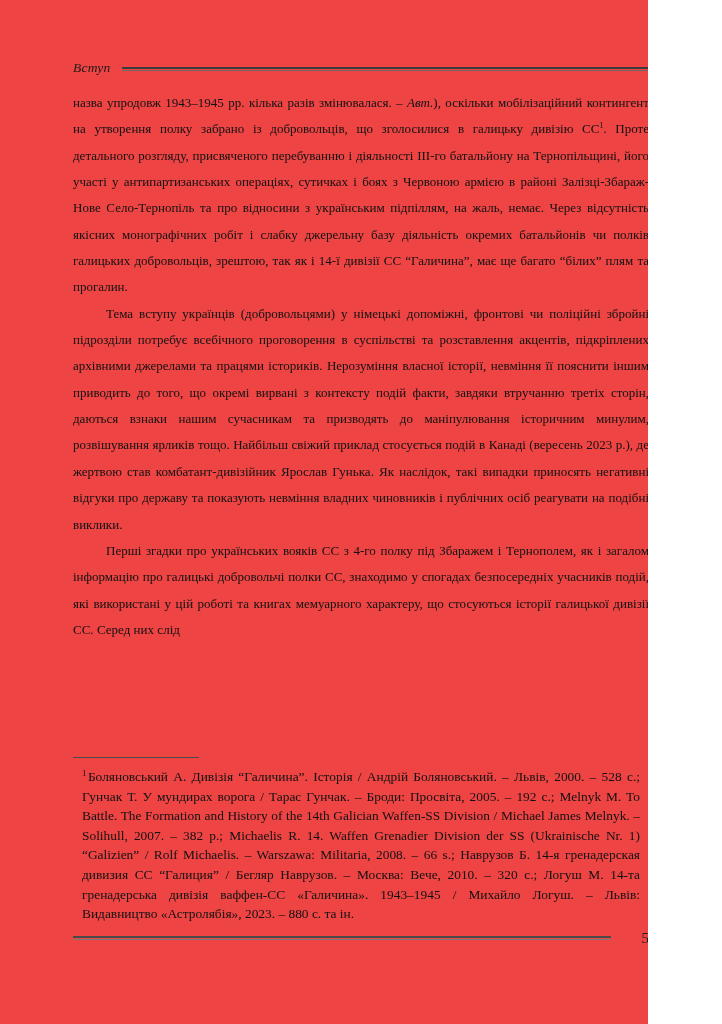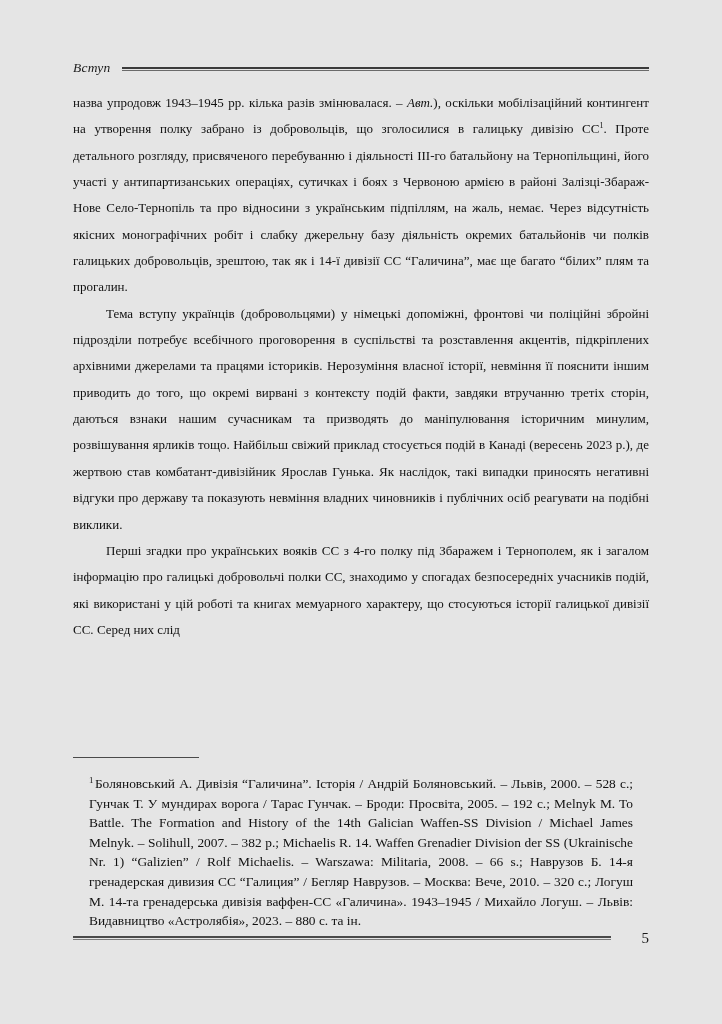--- a/index.html
+++ b/index.html
@@ -6,23 +6,23 @@
     margin: 0;
     padding: 0;
     background: #ffffff;
   }
   body {
     font-family: "Liberation Serif", "DejaVu Serif", serif;
     color: #111111;
   }
   .page {
     position: relative;
-    width: 722px;
+    width: 648px;
     height: 1024px;
-    background: #e5e5e5;
+    background: #ef4444;
     overflow: hidden;
     box-sizing: border-box;
   }
 
   
   .running-head {
     position: absolute;
     left: 73px;
     top: 60px;
     width: 576px;
@@ -94,21 +94,21 @@
     top: 757px;
     width: 576px;
   }
   .fn-rule {
     width: 126px;
     height: 1px;
     background: #4a4a4a;
     margin: 0 0 7px 0;
   }
   .fn-text {
-    margin: 16px;
+    margin: 9px;
     font-size: 13.4px;
     line-height: 19.6px;
     text-align: justify;
     text-indent: 0;
     color: #111111;
   }
   .fn-text sup {
     font-size: 0.66em;
     vertical-align: super;
     line-height: 0;

